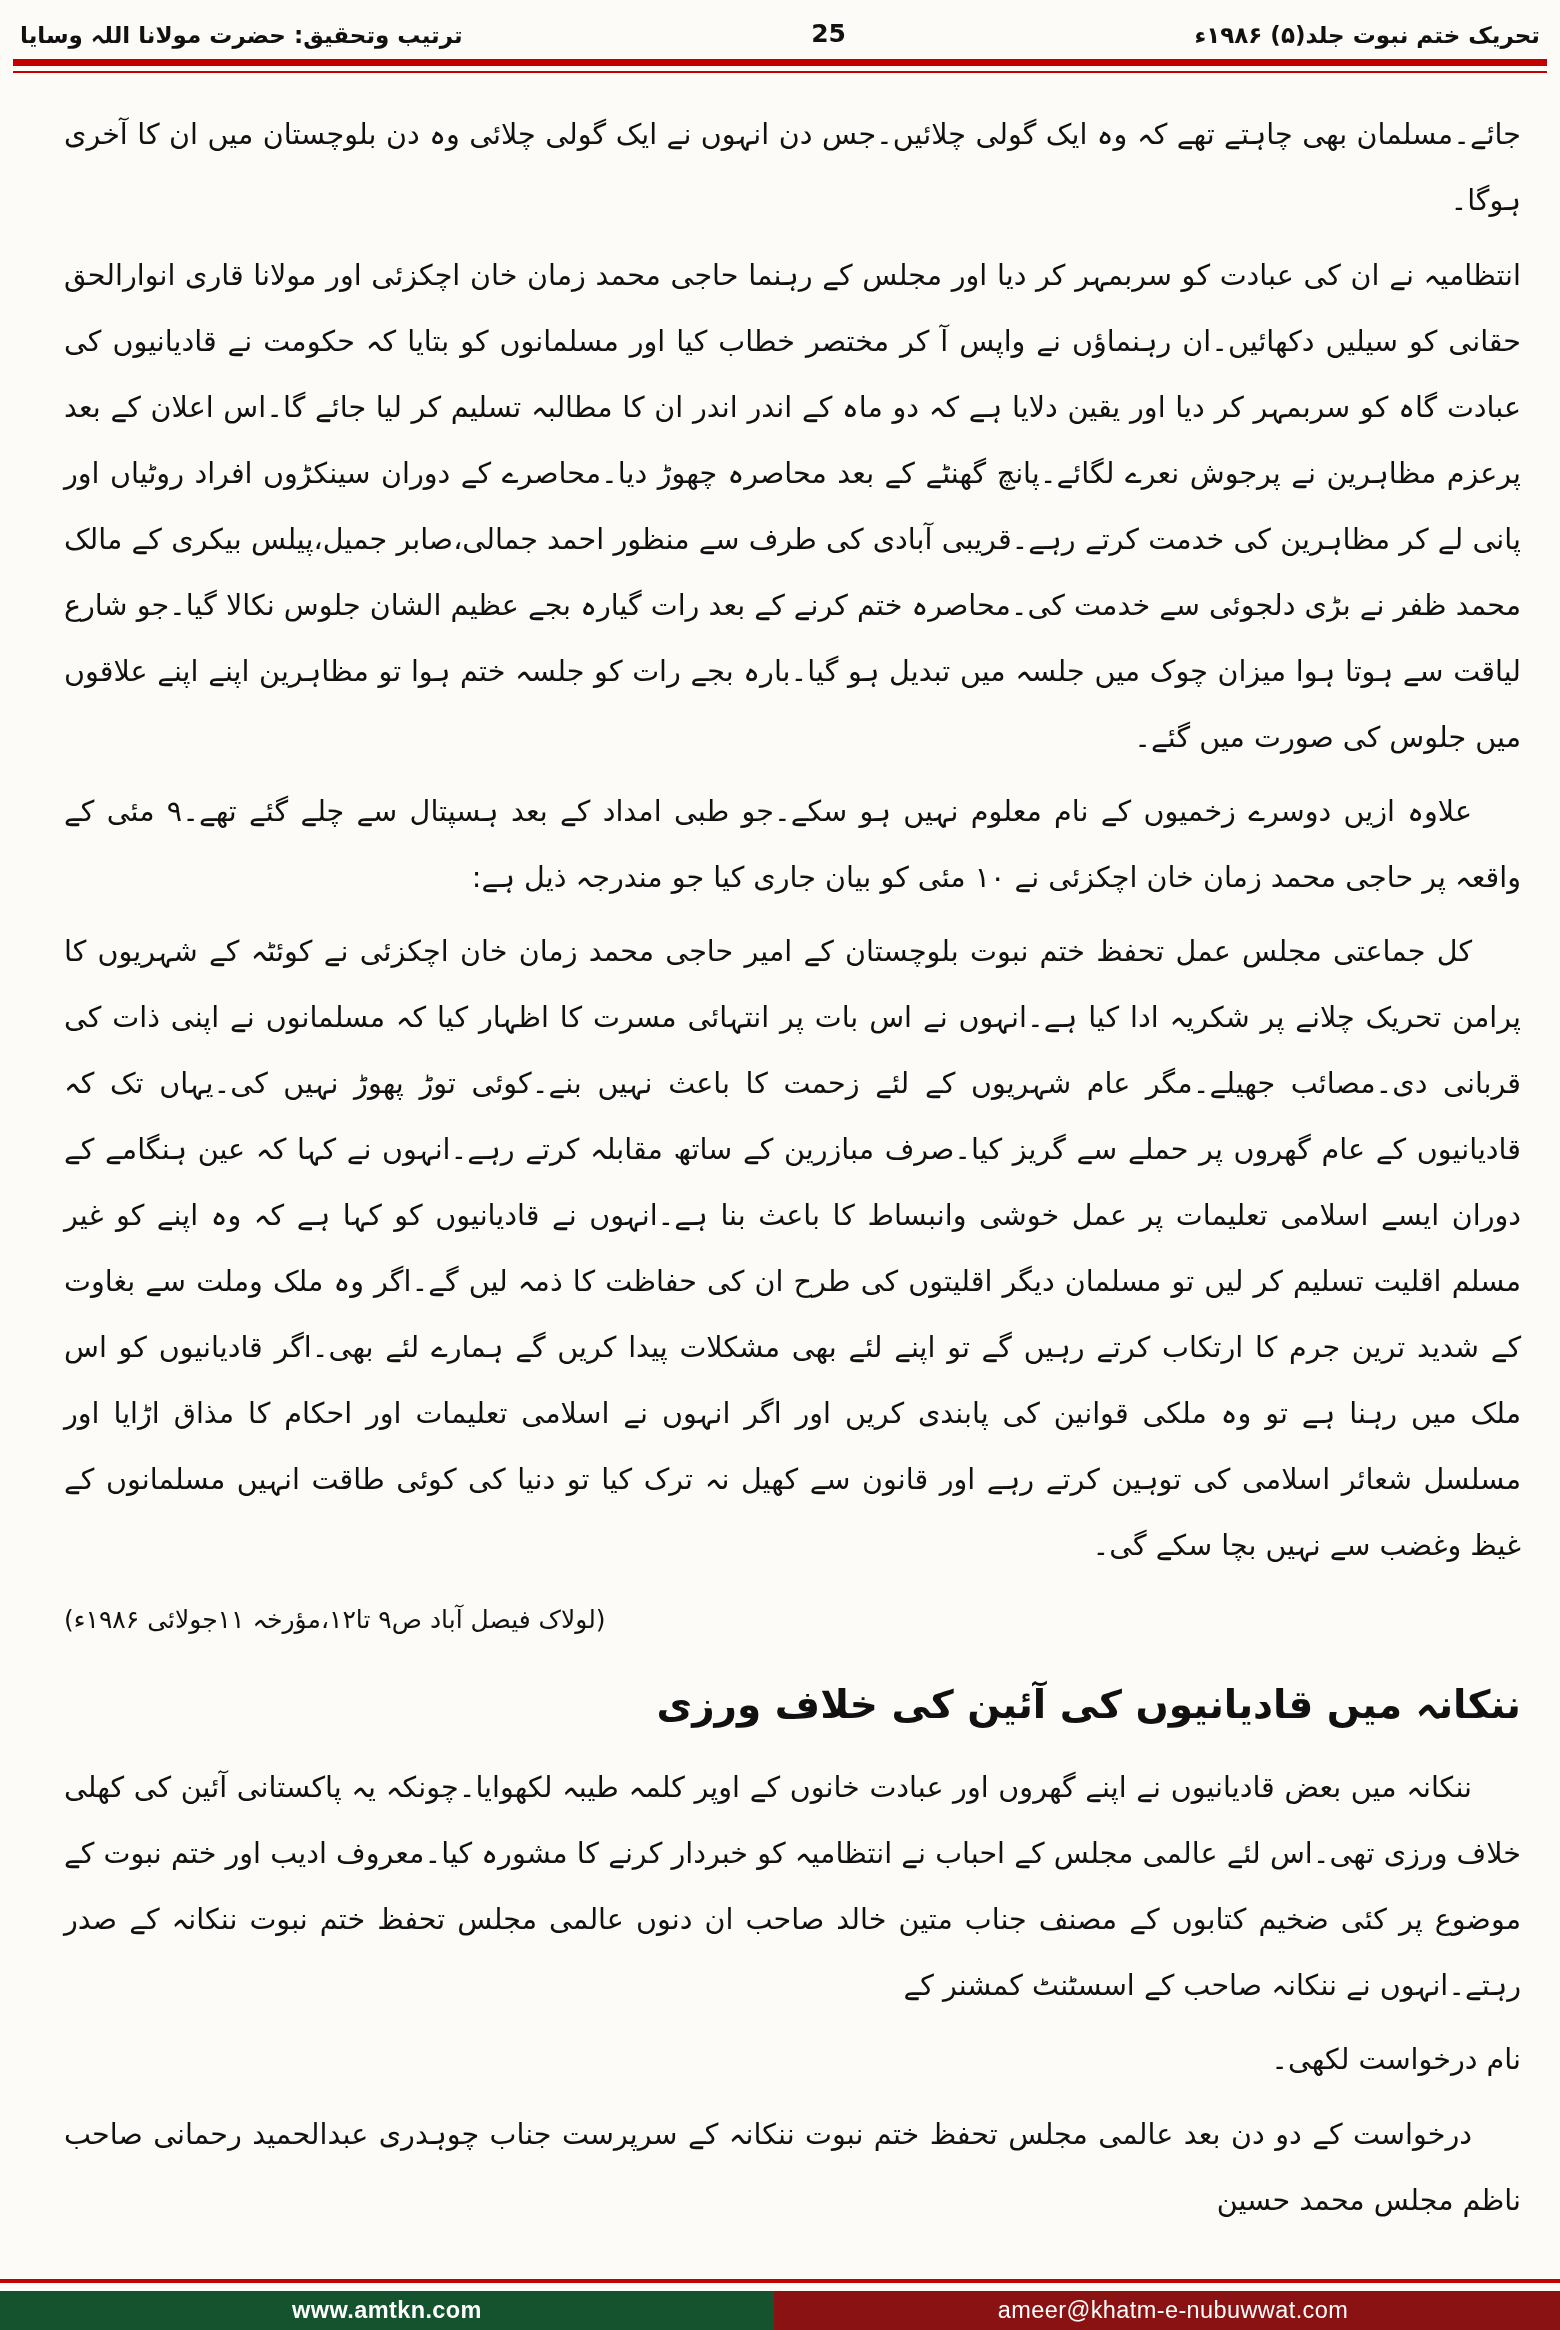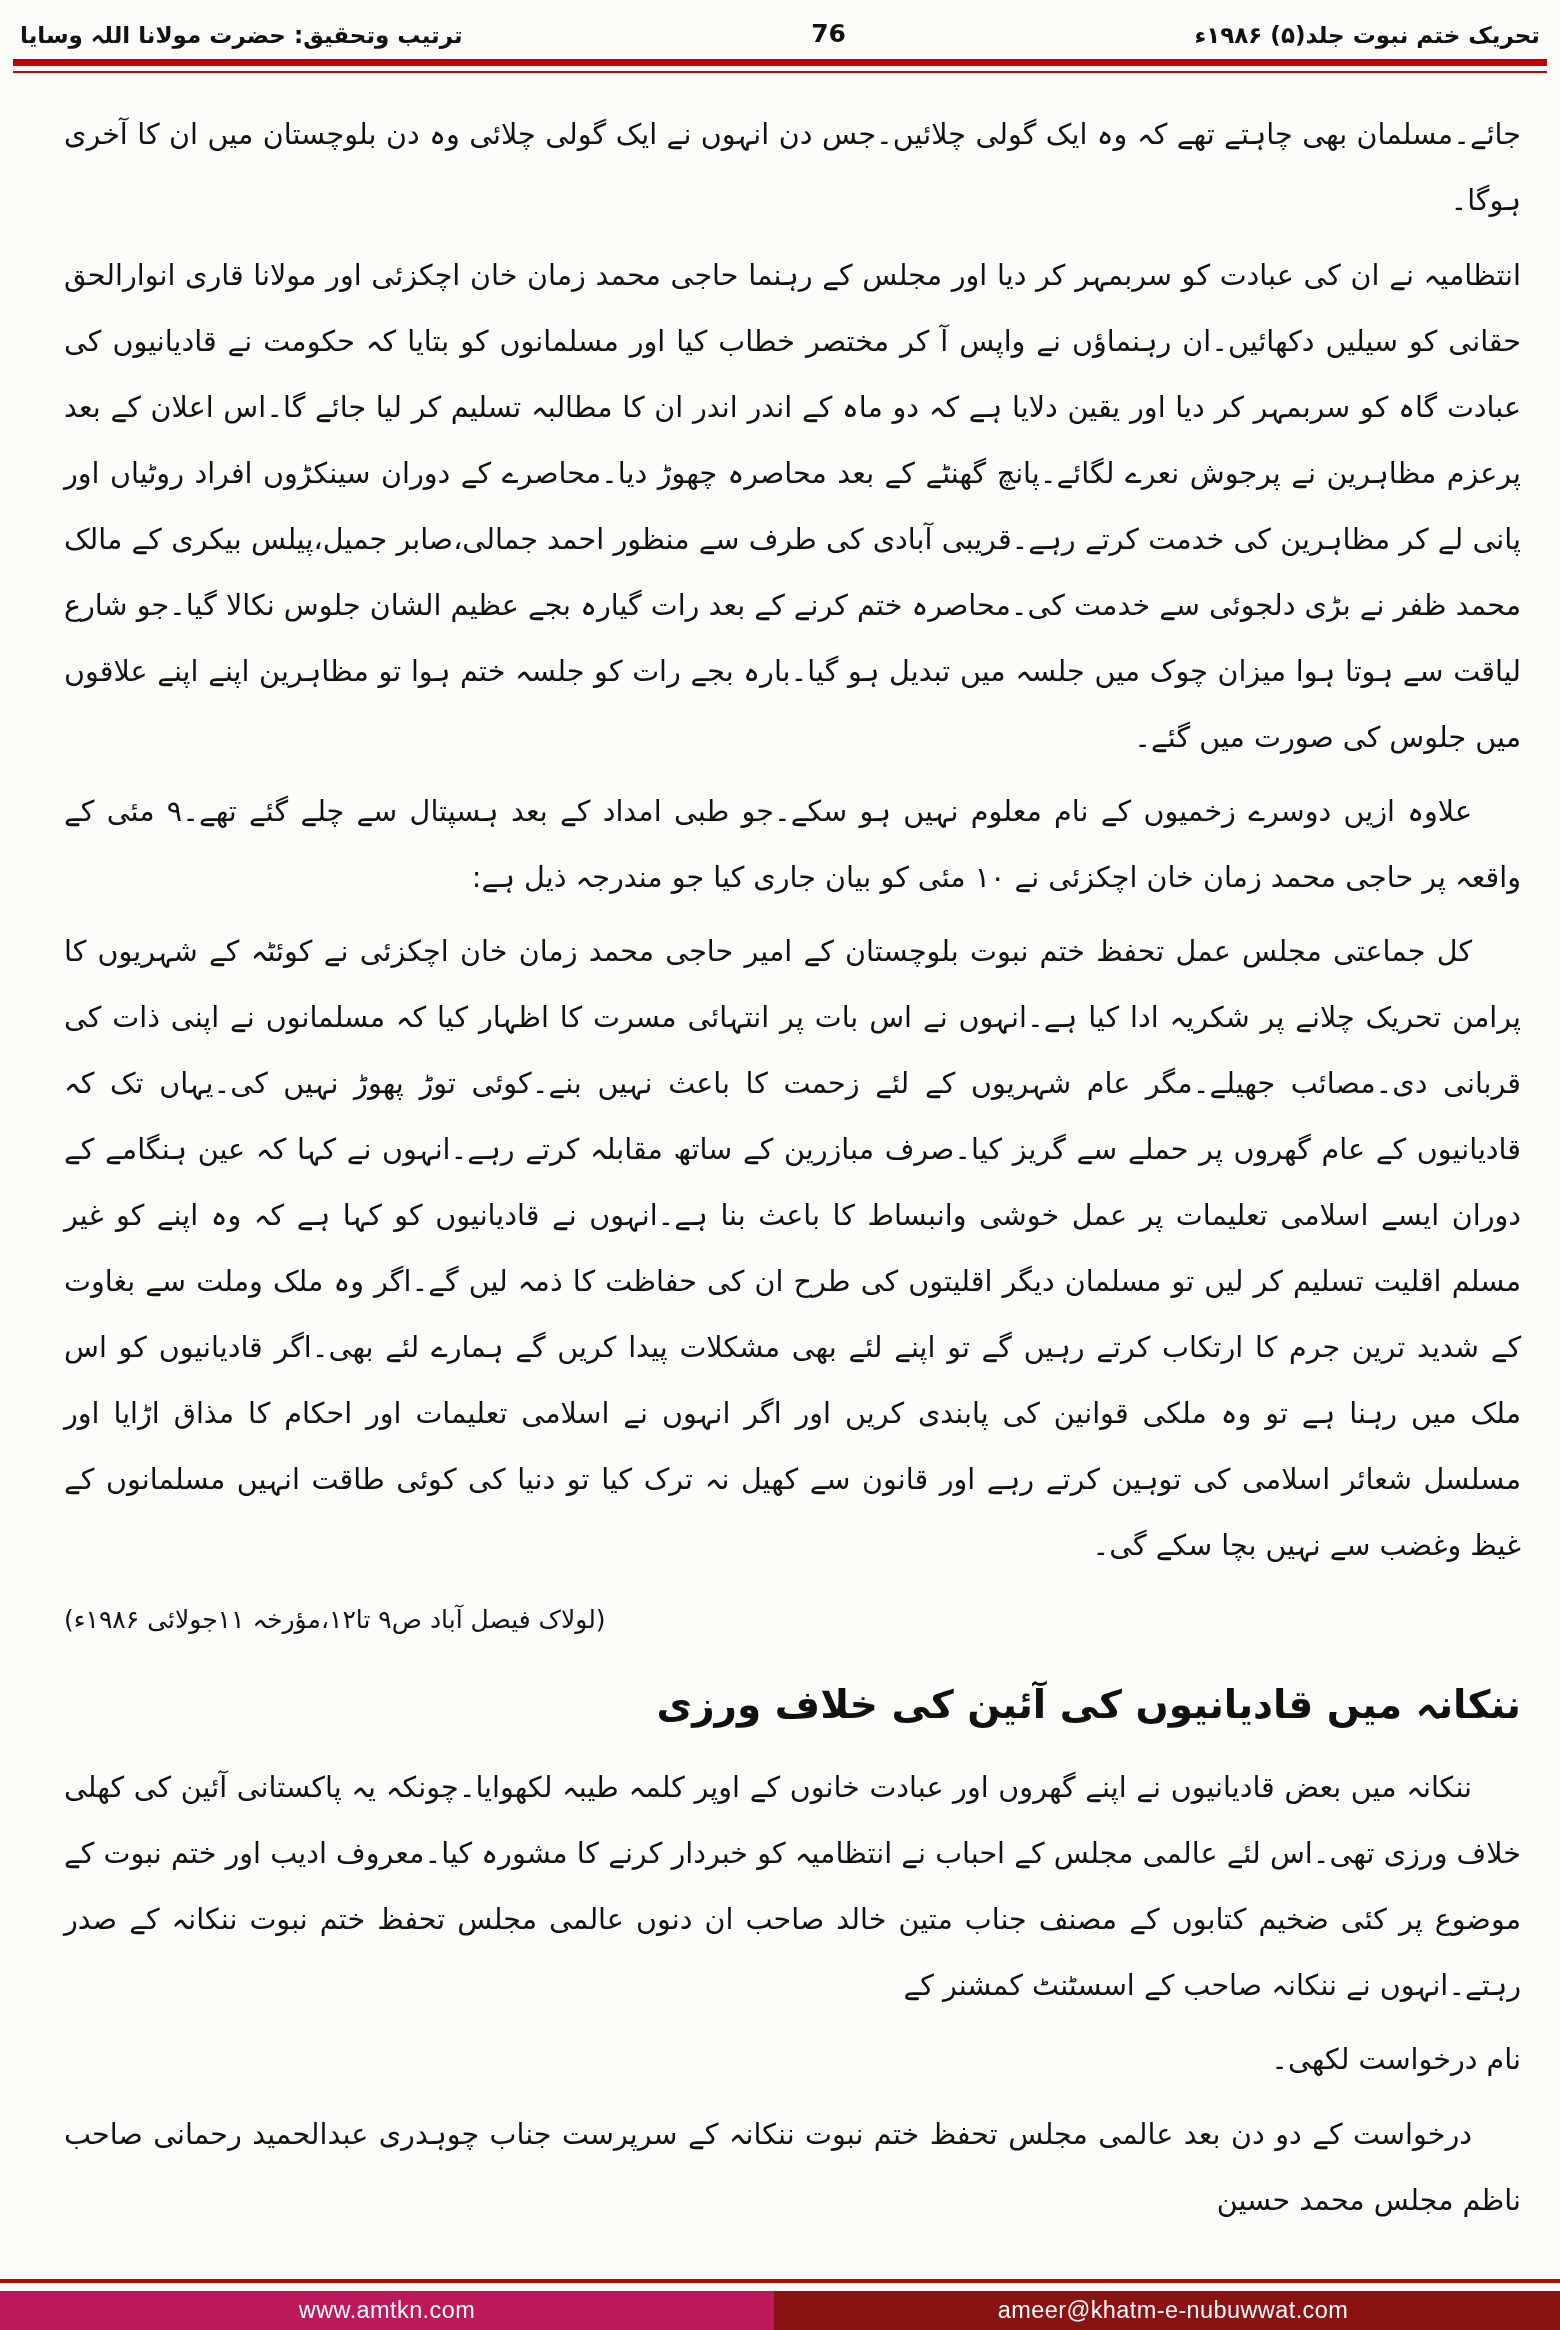--- a/index.html
+++ b/index.html
@@ -81,31 +81,31 @@
   .footer-bars .bar {
     flex: 1;
     display: flex;
     align-items: center;
     justify-content: center;
     color: #fff;
     font-family: "Liberation Sans", sans-serif;
     font-size: 23.5px;
     letter-spacing: 0.4px;
   }
-  .bar-red { background: #be185d; }
+  .bar-red { background: #14532d; font-weight: bold; }
   .bar-maroon { background: #8b1212; padding-left: 12px; }
 </style>
 </head>
 <body>
 
 <div class="page">
 
   <div class="header">
     <span>تحریک ختم نبوت جلد(۵) ۱۹۸۶ء</span>
-    <span class="page-num">76</span>
+    <span class="page-num">25</span>
     <span>ترتیب وتحقیق: حضرت مولانا اللہ وسایا</span>
   </div>
 
   <div class="rule"></div>
 
   <div class="content">
     <p class="para">جائے۔مسلمان بھی چاہتے تھے کہ وہ ایک گولی چلائیں۔جس دن انہوں نے ایک گولی چلائی وہ دن بلوچستان میں ان کا آخری ہوگا۔</p>
     <p class="para">انتظامیہ نے ان کی عبادت کو سربمہر کر دیا اور مجلس کے رہنما حاجی محمد زمان خان اچکزئی اور مولانا قاری انوارالحق حقانی کو سیلیں دکھائیں۔ان رہنماؤں نے واپس آ کر مختصر خطاب کیا اور مسلمانوں کو بتایا کہ حکومت نے قادیانیوں کی عبادت گاہ کو سربمہر کر دیا اور یقین دلایا ہے کہ دو ماہ کے اندر اندر ان کا مطالبہ تسلیم کر لیا جائے گا۔اس اعلان کے بعد پرعزم مظاہرین نے پرجوش نعرے لگائے۔پانچ گھنٹے کے بعد محاصرہ چھوڑ دیا۔محاصرے کے دوران سینکڑوں افراد روٹیاں اور پانی لے کر مظاہرین کی خدمت کرتے رہے۔قریبی آبادی کی طرف سے منظور احمد جمالی،صابر جمیل،پیلس بیکری کے مالک محمد ظفر نے بڑی دلجوئی سے خدمت کی۔محاصرہ ختم کرنے کے بعد رات گیارہ بجے عظیم الشان جلوس نکالا گیا۔جو شارع لیاقت سے ہوتا ہوا میزان چوک میں جلسہ میں تبدیل ہو گیا۔بارہ بجے رات کو جلسہ ختم ہوا تو مظاہرین اپنے اپنے علاقوں میں جلوس کی صورت میں گئے۔</p>
     <p class="para indent">علاوہ ازیں دوسرے زخمیوں کے نام معلوم نہیں ہو سکے۔جو طبی امداد کے بعد ہسپتال سے چلے گئے تھے۔۹ مئی کے واقعہ پر حاجی محمد زمان خان اچکزئی نے ۱۰ مئی کو بیان جاری کیا جو مندرجہ ذیل ہے:</p>
     <p class="para indent">کل جماعتی مجلس عمل تحفظ ختم نبوت بلوچستان کے امیر حاجی محمد زمان خان اچکزئی نے کوئٹہ کے شہریوں کا پرامن تحریک چلانے پر شکریہ ادا کیا ہے۔انہوں نے اس بات پر انتہائی مسرت کا اظہار کیا کہ مسلمانوں نے اپنی ذات کی قربانی دی۔مصائب جھیلے۔مگر عام شہریوں کے لئے زحمت کا باعث نہیں بنے۔کوئی توڑ پھوڑ نہیں کی۔یہاں تک کہ قادیانیوں کے عام گھروں پر حملے سے گریز کیا۔صرف مبازرین کے ساتھ مقابلہ کرتے رہے۔انہوں نے کہا کہ عین ہنگامے کے دوران ایسے اسلامی تعلیمات پر عمل خوشی وانبساط کا باعث بنا ہے۔انہوں نے قادیانیوں کو کہا ہے کہ وہ اپنے کو غیر مسلم اقلیت تسلیم کر لیں تو مسلمان دیگر اقلیتوں کی طرح ان کی حفاظت کا ذمہ لیں گے۔اگر وہ ملک وملت سے بغاوت کے شدید ترین جرم کا ارتکاب کرتے رہیں گے تو اپنے لئے بھی مشکلات پیدا کریں گے ہمارے لئے بھی۔اگر قادیانیوں کو اس ملک میں رہنا ہے تو وہ ملکی قوانین کی پابندی کریں اور اگر انہوں نے اسلامی تعلیمات اور احکام کا مذاق اڑایا اور مسلسل شعائر اسلامی کی توہین کرتے رہے اور قانون سے کھیل نہ ترک کیا تو دنیا کی کوئی طاقت انہیں مسلمانوں کے غیظ وغضب سے نہیں بچا سکے گی۔</p>

